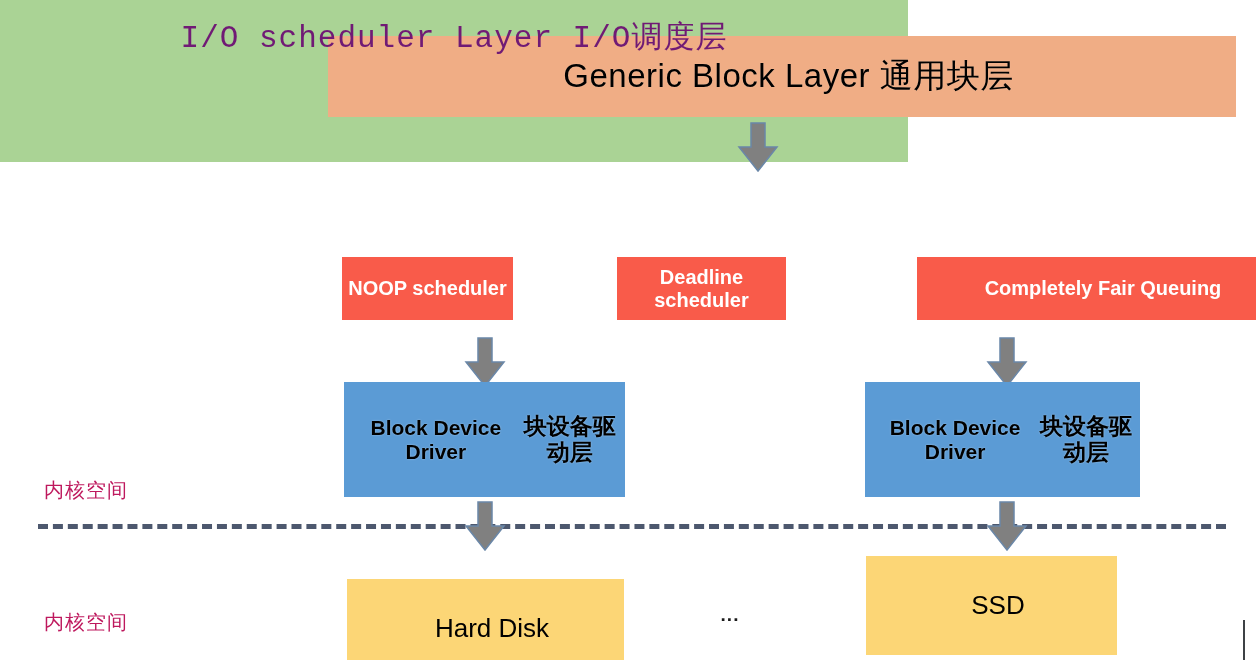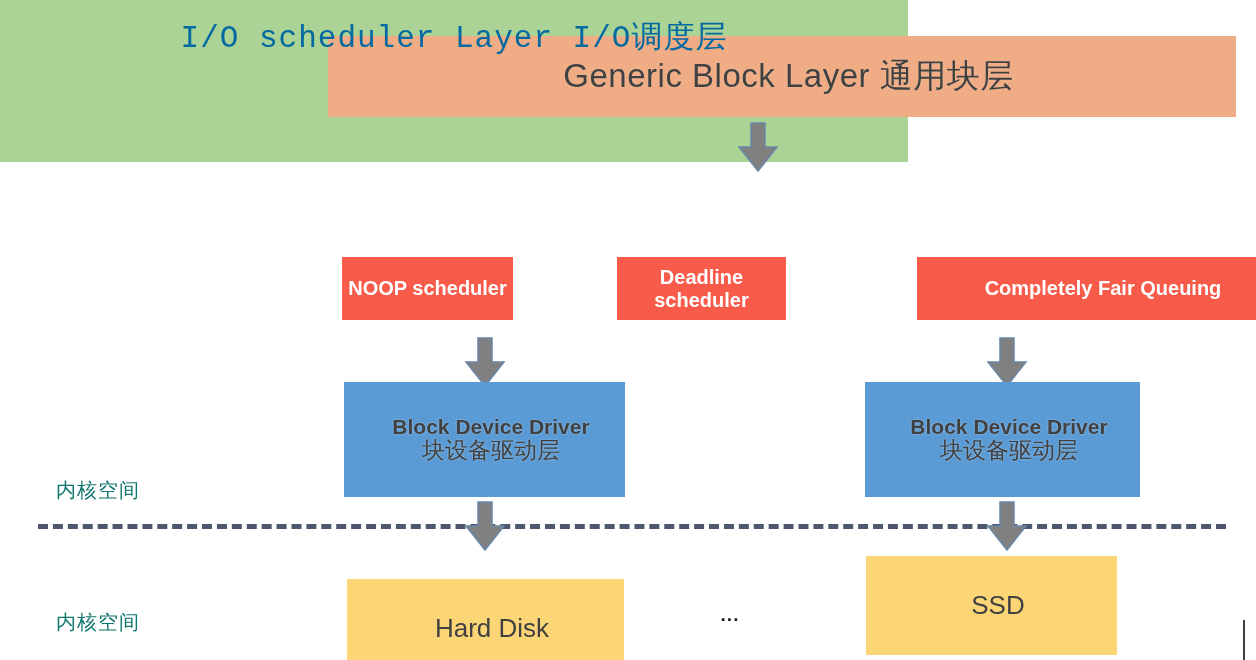--- a/index.html
+++ b/index.html
@@ -18,21 +18,21 @@
     overflow: hidden;
   }
 
   .box {
     position: absolute;
     box-sizing: border-box;
     display: flex;
     align-items: center;
     justify-content: center;
     text-align: center;
-    color: #404040;
+    color: #000000;
     line-height: 1.12;
     white-space: pre-line;
     padding-left: 13px;
   }
 
   
   .layer-generic {
     left: 328px;
     top: 36px;
     width: 908px;
@@ -50,21 +50,21 @@
     width: 908px;
     height: 162px;
     background: #aad395;
   }
   .scheduler-title {
     position: absolute;
     left: 0;
     top: 16px;
     width: 908px;
     text-align: center;
-    color: #0369a1;
+    color: #701a75;
     font-family: "Liberation Mono", "DejaVu Sans Mono", monospace;
     font-size: 31px;
     letter-spacing: 1px;
   }
 
   .sched-box {
     position: absolute;
     box-sizing: border-box;
     display: flex;
     align-items: center;
@@ -79,28 +79,28 @@
   }
   .sched-noop     { left: 342px;  width: 171px; }
   .sched-deadline { left: 617px;  width: 169px; }
   .sched-cfq      { left: 917px;  width: 372px; }
 
   
   .driver-box {
     background: #5b9bd5;
     font-size: 21px;
     font-weight: bold;
-    flex-direction: column;
+    flex-direction: row;
     top: 382px;
     height: 115px;
     text-shadow: 0 0 2px rgba(255,255,255,0.45);
   }
   .driver-left  { left: 344px; width: 281px; }
   .driver-right { left: 865px; width: 275px; }
-  .driver-box .line-cn { font-weight: normal; font-size: 23px; }
+  .driver-box .line-cn { font-weight: bold; font-size: 23px; }
 
   
   .hw-box {
     background: #fcd676;
     font-size: 26px;
     top: 556px;
     height: 99px;
   }
   .hw-hdd { left: 347px; width: 277px; margin-top: 23px; }
   .hw-ssd { left: 866px; width: 251px; }
@@ -114,26 +114,25 @@
     text-align: center;
     color: #1a1a1a;
     font-size: 19px;
     font-weight: bold;
     letter-spacing: 1px;
   }
 
   
   .side-label {
     position: absolute;
-    color: #0f766e;
+    color: #be185d;
     font-family: Liberation Mono, monospace;
     font-size: 20px;
     letter-spacing: 1px;
     white-space: nowrap;
-    margin-left: 12px;
   }
   .label-kernel   { left: 44px; top: 477px; }
   .label-hardware { left: 44px; top: 609px; }
 
   
   .dashed-line {
     position: absolute;
     left: 38px;
     top: 524px;
     width: 1188px;

